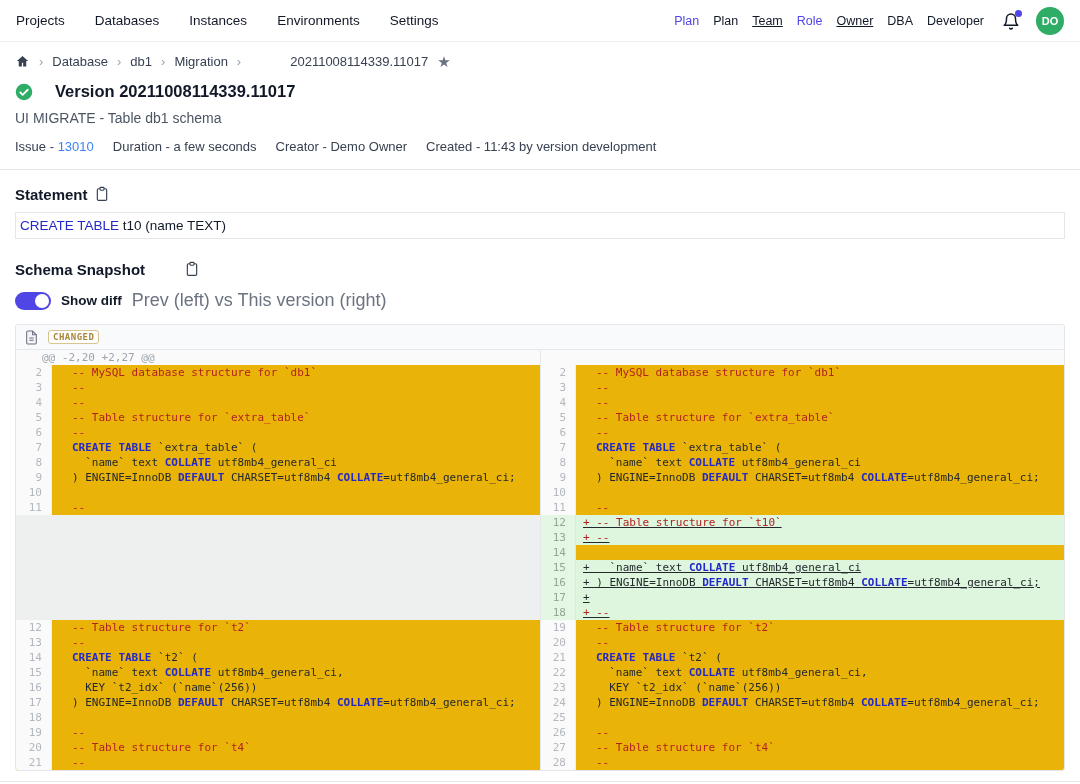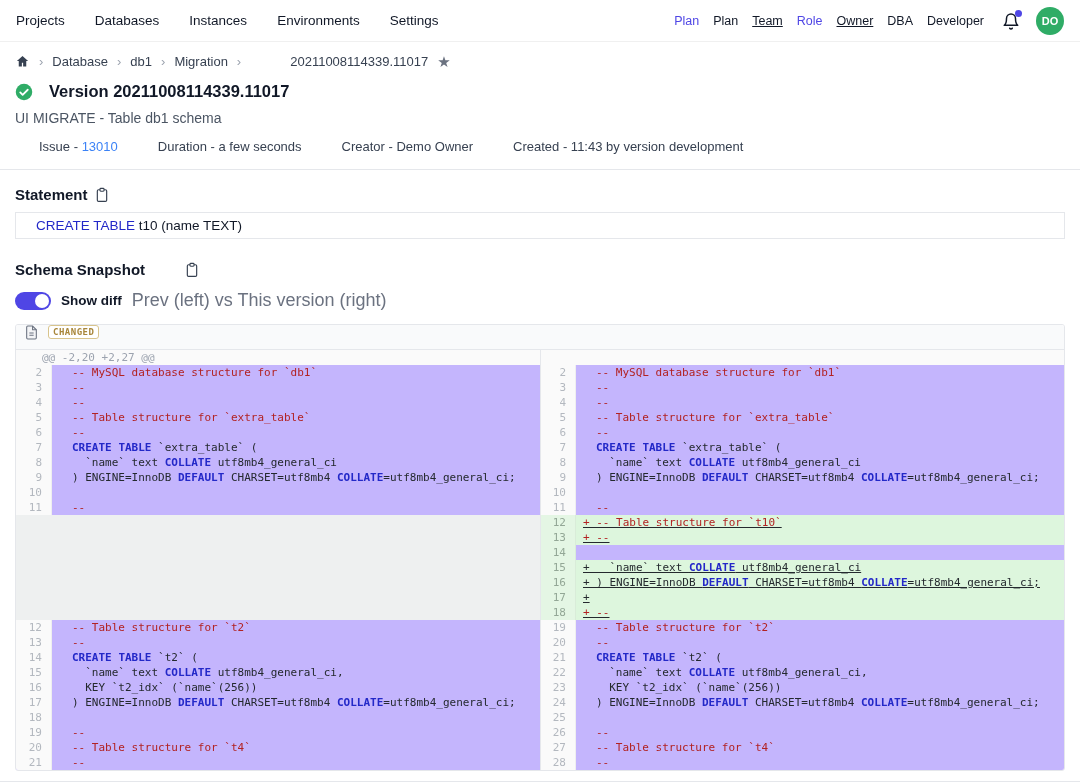--- a/index.html
+++ b/index.html
@@ -24,53 +24,53 @@
 
   
   .content { padding:0 15px; }
   .breadcrumb { margin-top:12px; display:flex; align-items:center; gap:9px; font-size:13px;
     color:#374151; }
   .crumb { cursor:pointer; }
   .crumb.current { cursor:default;margin-left:40px; }
   .sep { color:#9ca3af; font-size:13px; }
   .star { color:#6b7280; font-size:15px; line-height:1; cursor:pointer; }
 
-  .title-row { margin-top:13px; display:flex; align-items:center; gap:16px; }
+  .title-row { margin-top:13px; display:flex; align-items:center; gap:22px; }
   .page-title { font-size:16.5px; font-weight:700; color:#111827; }
   .subtitle { margin-top:9px; font-size:14px; color:#4b5563; }
-  .meta-row { margin-top:13px; display:flex; gap:40px; font-size:13px; color:#374151;margin-left:24px; }
+  .meta-row { margin-top:13px; display:flex; gap:19px; font-size:13px; color:#374151; }
   .meta-item a, .meta-link { color:var(--link,#3b82f6); text-decoration:none; cursor:pointer; }
 
   .hdivider { height:1px; background:#e5e7eb; margin-top:15px; }
   .hdivider.full { margin-left:-15px; margin-right:-15px; }
 
-  .section-heading { margin-top:16px; display:flex; align-items:flex-end; gap:7px; }
+  .section-heading { margin-top:16px; display:flex; align-items:flex-start; gap:7px; }
   .section-heading .label { font-size:15px; font-weight:600; color:#111827; }
   .clip { cursor:pointer; display:flex; }
 
-  .stmt-box { margin-top:9px; border:1px solid #e5e7eb; padding:5px 20px; font-size:13.5px;
+  .stmt-box { margin-top:9px; border:1px solid #e5e7eb; padding:5px 4px; font-size:13.5px;
     color:#111827; background:#fff; }
   .stmt-box .kw { color:var(--keyword,#2328c8); }
 
   .toggle-row { margin-top:12px; display:flex; align-items:center; gap:10px; }
   .toggle { width:36px; height:18px; border-radius:9px; background:var(--accent,#4f46e5);
     position:relative; cursor:pointer; flex:none; }
   .toggle .knob { position:absolute; top:2px; right:2px; width:14px; height:14px;
     border-radius:50%; background:#fff; }
   .toggle-label { font-size:13.5px; font-weight:700; color:#111827; }
   .toggle-hint { font-size:18px; color:#6b7280; }
 
   
   .diff-box { margin-top:13px; border:1px solid #e5e7eb; border-radius:3px; overflow:hidden; }
-  .diff-header { display:flex; align-items:flex-start; gap:10px; height:25px; padding:0 9px;
+  .diff-header { display:flex; align-items:center; gap:10px; height:25px; padding:0 9px;
     background:#f9fafb; border-bottom:1px solid #e5e7eb; }
   .badge-changed { font-family:"DejaVu Sans Mono", monospace; font-size:9px; font-weight:600;
     letter-spacing:0.5px; color:var(--changed,#a8863a); border:1px solid #d8c48c;
     border-radius:3px; padding:1px 4px; background:#fff; }
-  .diff-body { background:#c4b5fd; }
+  .diff-body { background:#eab308; }
   .diff-row { display:grid; grid-template-columns:36px 1fr 36px 1fr; height:15px;
     line-height:15px; font-family:"DejaVu Sans Mono", monospace; font-size:11px; }
   .diff-row .g { background:#fafafa; color:#b3b8bf; text-align:right; padding-right:9px;
     border-right:1px solid #efefef; overflow:hidden; }
   .diff-row .c { white-space:pre; padding-left:20px; color:#24292e; overflow:hidden; }
   .diff-row .cadd { background:var(--addedbg,#ddf6dd); padding-left:7px;text-decoration:underline; }
   .diff-row .gadd { background:#e4f6e4; color:#93a796; border-right:1px solid #d9ecd9; }
   .diff-row .span2 { grid-column:span 2; }
   .diff-row .hunk { background:#fafafa; color:#9ca3af; white-space:pre; padding-left:26px;
     overflow:hidden; }

